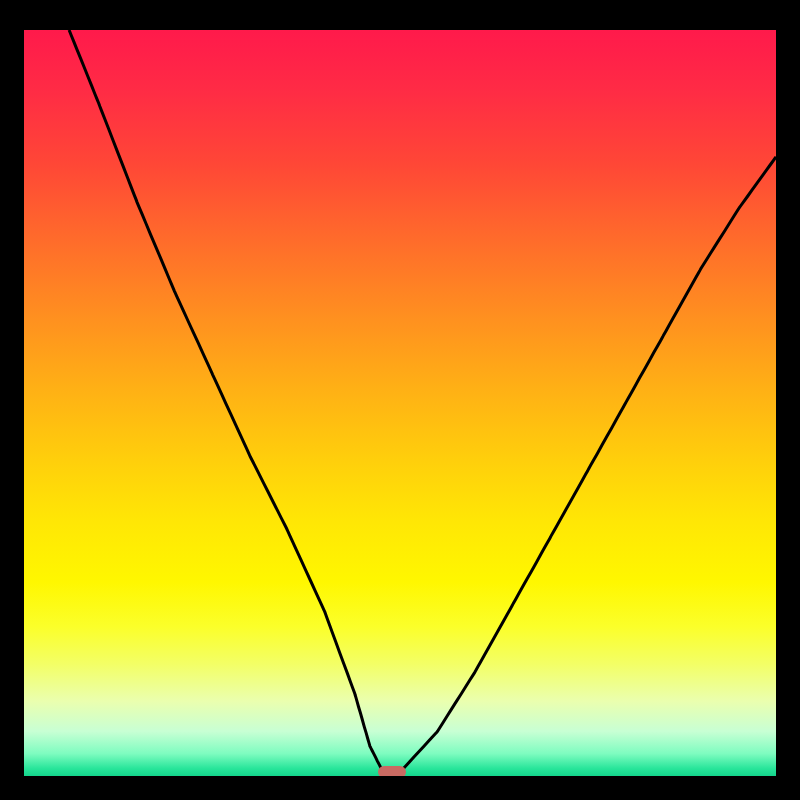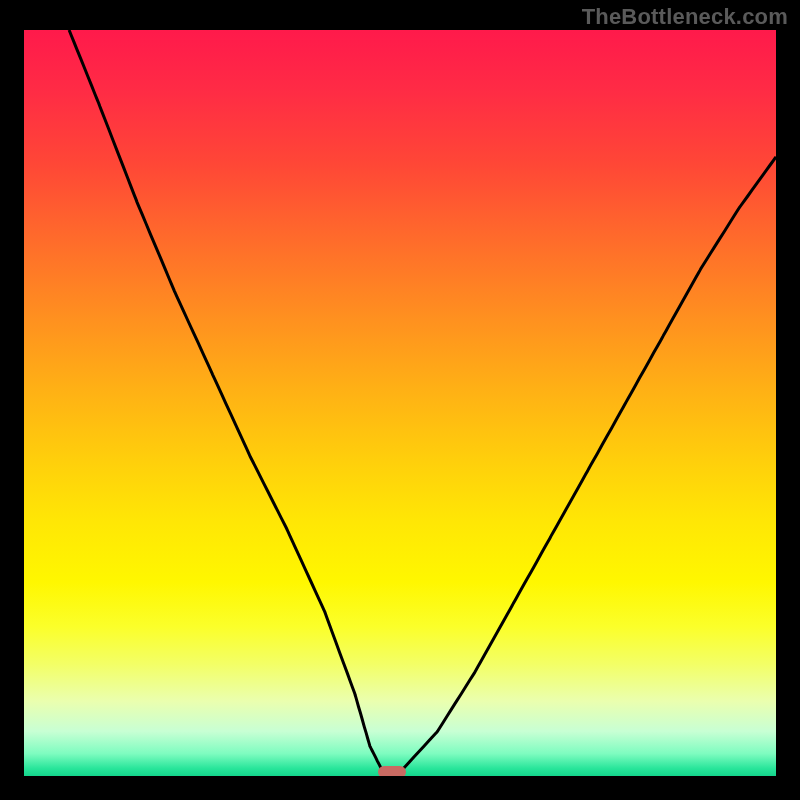--- a/index.html
+++ b/index.html
@@ -63,21 +63,20 @@
     height: 12px;
     border-radius: 6px;
     background: #c96a62;
     z-index: 5;
   }
 </style>
 </head>
 <body>
 
 <div class="container">
-  <div class="watermark">TheBottleneck.com</div>
 
   <div class="plot-area">
     <div class="gradient"></div>
 
     <svg class="curve" viewBox="0 0 752 746" preserveAspectRatio="none">
       <path id="curve-path" fill="none" stroke-width="3" stroke="#000000" d="M45.1 0.0 L45.6 1.3 L47.1 5.0 L49.5 10.9 L52.6 18.6 L56.3 27.6 L60.2 37.3 L64.1 47.0 L67.7 55.9 L70.8 63.7 L73.2 69.6 L74.7 73.3 L75.2 74.6 L75.8 76.3 L77.7 81.1 L80.7 88.8 L84.6 98.8 L89.1 110.5 L94.0 123.1 L98.9 135.6 L103.4 147.3 L107.3 157.4 L110.3 165.1 L112.2 169.9 L112.8 171.6 L113.4 173.1 L115.3 177.6 L118.3 184.7 L122.2 194.0 L126.7 204.8 L131.6 216.3 L136.5 227.9 L141.0 238.7 L144.9 248.0 L147.9 255.1 L149.8 259.6 L150.4 261.1 L151.0 262.5 L152.9 266.6 L155.9 273.1 L159.8 281.6 L164.3 291.5 L169.2 302.1 L174.1 312.7 L178.6 322.6 L182.5 331.1 L185.5 337.7 L187.4 341.8 L188.0 343.2 L188.6 344.6 L190.5 348.7 L193.5 355.2 L197.4 363.7 L201.9 373.6 L206.8 384.2 L211.7 394.8 L216.2 404.7 L220.1 413.2 L223.1 419.7 L225.0 423.8 L225.6 425.2 L226.2 426.5 L228.1 430.2 L231.1 436.1 L235.0 443.9 L239.5 452.9 L244.4 462.5 L249.3 472.2 L253.8 481.2 L257.7 488.9 L260.7 494.8 L262.6 498.5 L263.2 499.8 L263.8 501.2 L265.7 505.3 L268.7 511.8 L272.6 520.3 L277.1 530.2 L282.0 540.9 L286.9 551.5 L291.4 561.4 L295.3 569.9 L298.3 576.4 L300.2 580.5 L300.8 581.9 L301.3 583.3 L302.8 587.4 L305.2 593.9 L308.3 602.4 L311.9 612.3 L315.8 622.9 L319.7 633.5 L323.4 643.4 L326.5 651.9 L328.9 658.4 L330.4 662.5 L330.9 663.9 L331.1 664.8 L331.9 667.4 L333.1 671.6 L334.6 677.0 L336.5 683.3 L338.4 690.0 L340.3 696.8 L342.2 703.1 L343.7 708.5 L344.9 712.7 L345.7 715.3 L345.9 716.2 L346.2 716.7 L346.9 718.2 L348.1 720.5 L349.7 723.6 L351.5 727.2 L353.4 731.1 L355.4 734.9 L357.2 738.5 L358.8 741.6 L360.0 744.0 L360.7 745.5 L361.0 746.0 L361.2 745.9 L362.0 745.8 L363.2 745.5 L364.7 745.1 L366.5 744.6 L368.5 744.1 L370.4 743.7 L372.2 743.2 L373.8 742.8 L375.0 742.5 L375.7 742.3 L376.0 742.3 L376.6 741.6 L378.5 739.5 L381.5 736.3 L385.4 732.0 L389.9 727.1 L394.8 721.8 L399.7 716.4 L404.2 711.5 L408.1 707.2 L411.1 704.0 L413.0 701.9 L413.6 701.2 L414.2 700.2 L416.1 697.2 L419.1 692.5 L423.0 686.3 L427.5 679.1 L432.4 671.4 L437.3 663.7 L441.8 656.5 L445.7 650.3 L448.7 645.6 L450.6 642.6 L451.2 641.6 L451.8 640.4 L453.7 637.1 L456.7 631.7 L460.6 624.8 L465.1 616.7 L470.0 608.0 L474.9 599.3 L479.4 591.2 L483.3 584.3 L486.3 578.9 L488.2 575.6 L488.8 574.4 L489.4 573.3 L491.3 569.9 L494.3 564.6 L498.2 557.6 L502.7 549.5 L507.6 540.9 L512.5 532.2 L517.0 524.1 L520.9 517.1 L523.9 511.8 L525.8 508.4 L526.4 507.3 L527.0 506.1 L528.9 502.8 L531.9 497.4 L535.8 490.5 L540.3 482.4 L545.2 473.7 L550.1 465.0 L554.6 456.9 L558.5 450.0 L561.5 444.6 L563.4 441.3 L564.0 440.1 L564.6 439.0 L566.5 435.6 L569.5 430.3 L573.4 423.4 L577.9 415.3 L582.8 406.6 L587.7 397.9 L592.2 389.8 L596.1 382.8 L599.1 377.5 L601.0 374.1 L601.6 373.0 L602.2 371.9 L604.1 368.5 L607.1 363.2 L611.0 356.2 L615.5 348.1 L620.4 339.4 L625.3 330.7 L629.8 322.6 L633.7 315.7 L636.7 310.4 L638.6 307.0 L639.2 305.9 L639.8 304.7 L641.7 301.4 L644.7 296.0 L648.6 289.1 L653.1 281.0 L658.0 272.3 L662.9 263.6 L667.4 255.5 L671.3 248.6 L674.3 243.2 L676.2 239.9 L676.8 238.7 L677.4 237.7 L679.3 234.7 L682.3 230.0 L686.2 223.8 L690.7 216.6 L695.6 208.9 L700.5 201.2 L705.0 194.0 L708.9 187.8 L711.9 183.0 L713.8 180.1 L714.4 179.0 L715.0 178.2 L716.9 175.5 L719.9 171.4 L723.8 166.0 L728.3 159.7 L733.2 152.9 L738.1 146.2 L742.6 139.9 L746.5 134.5 L749.5 130.3 L751.4 127.7 L752.0 126.8"></path>
     </svg>
 
     <div id="marker" class="marker" style="left: 354.48px; top: 736px; background: rgb(201, 106, 98);"></div>
   </div>

